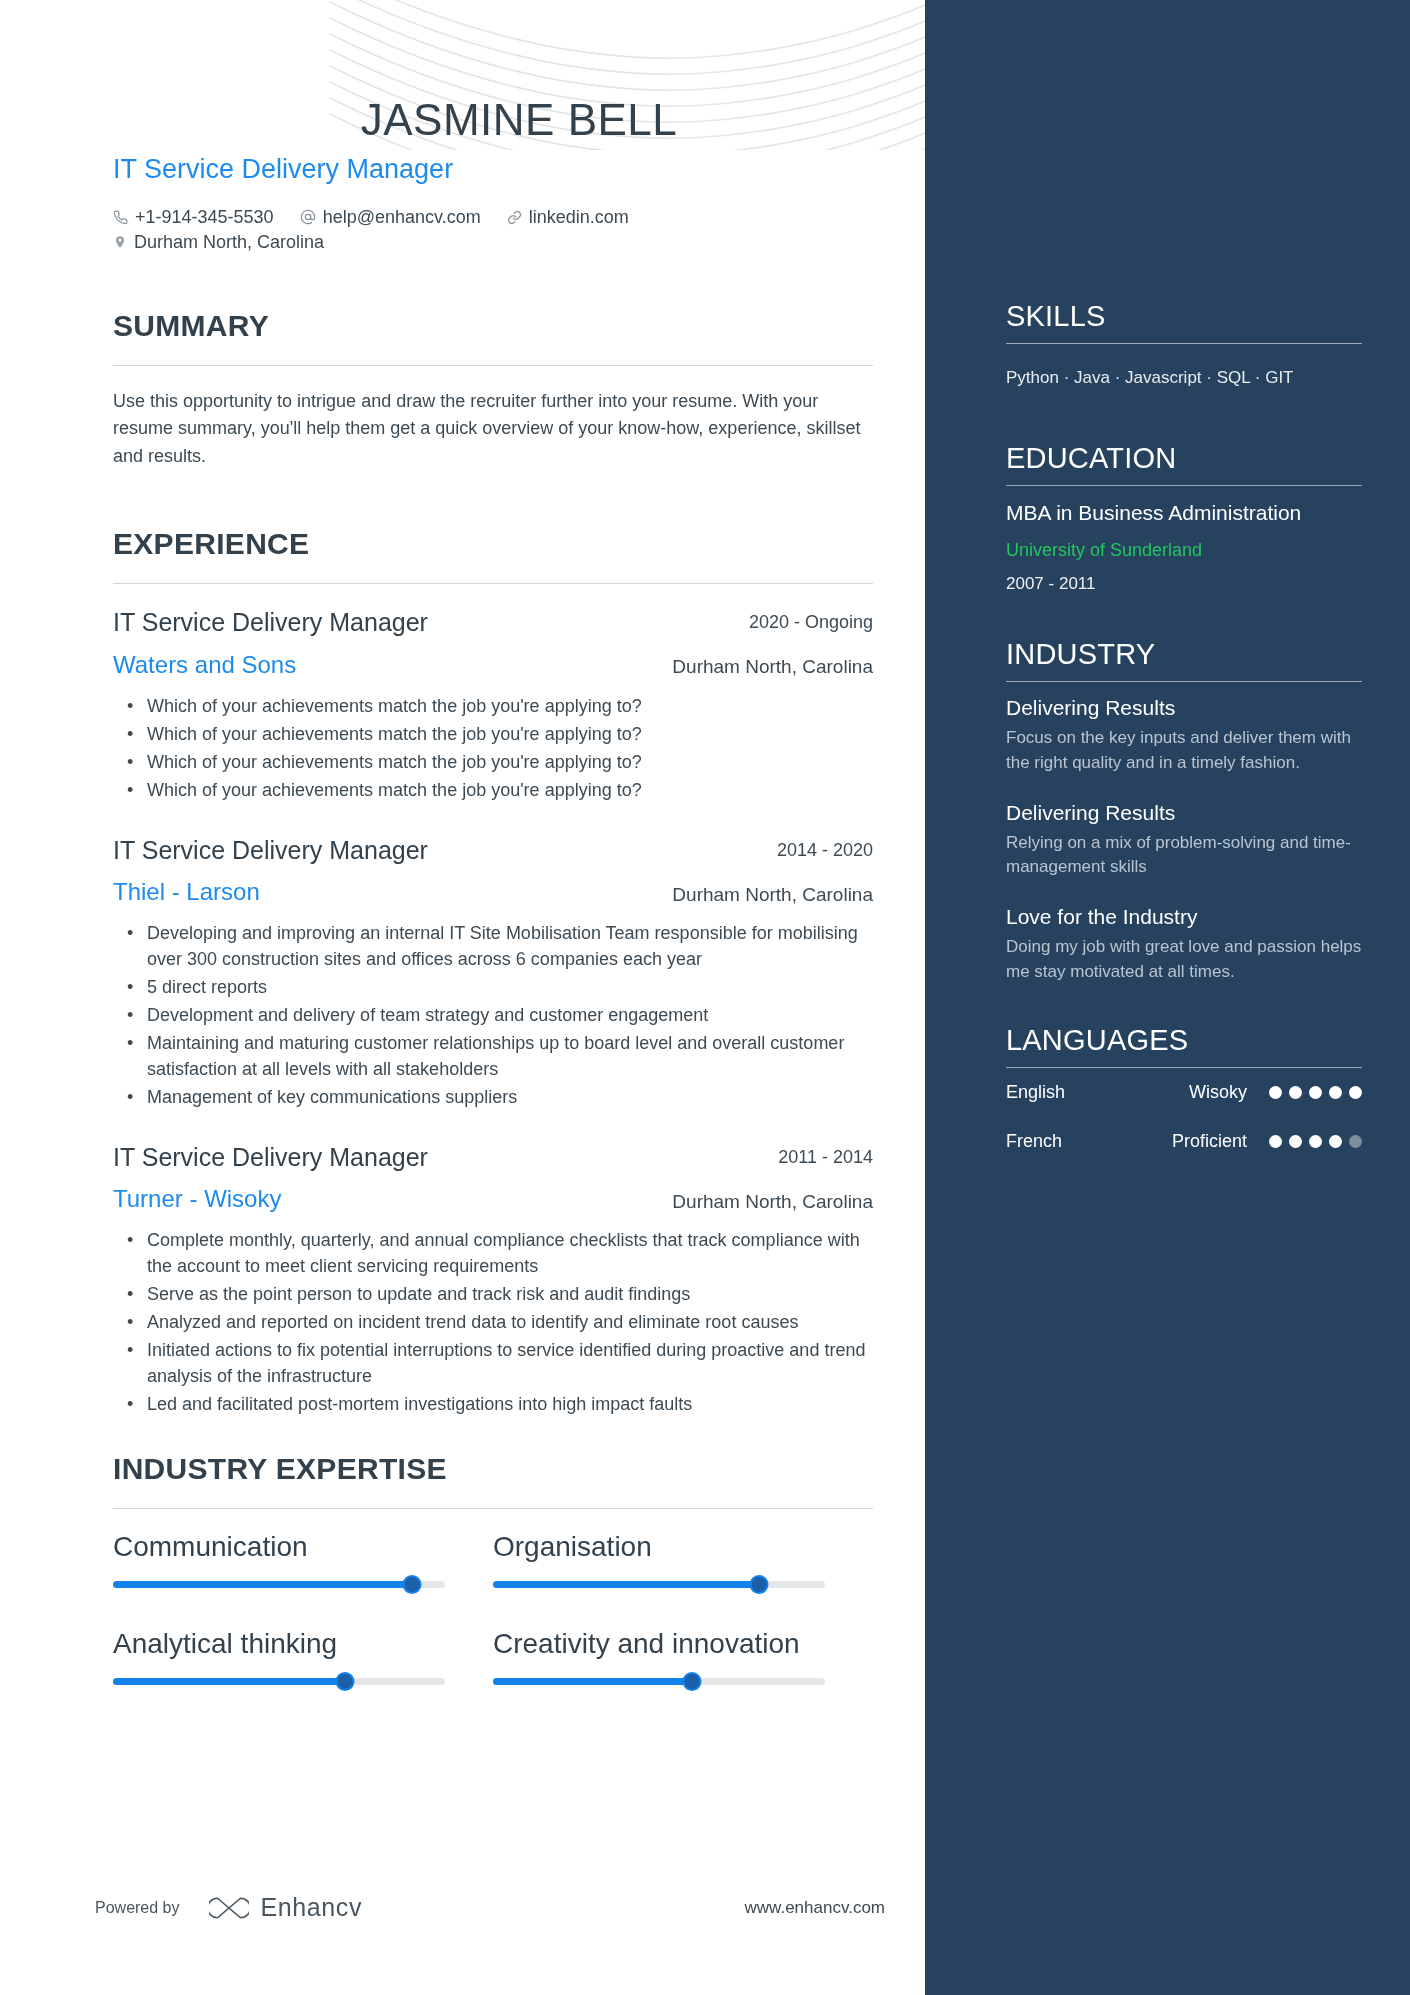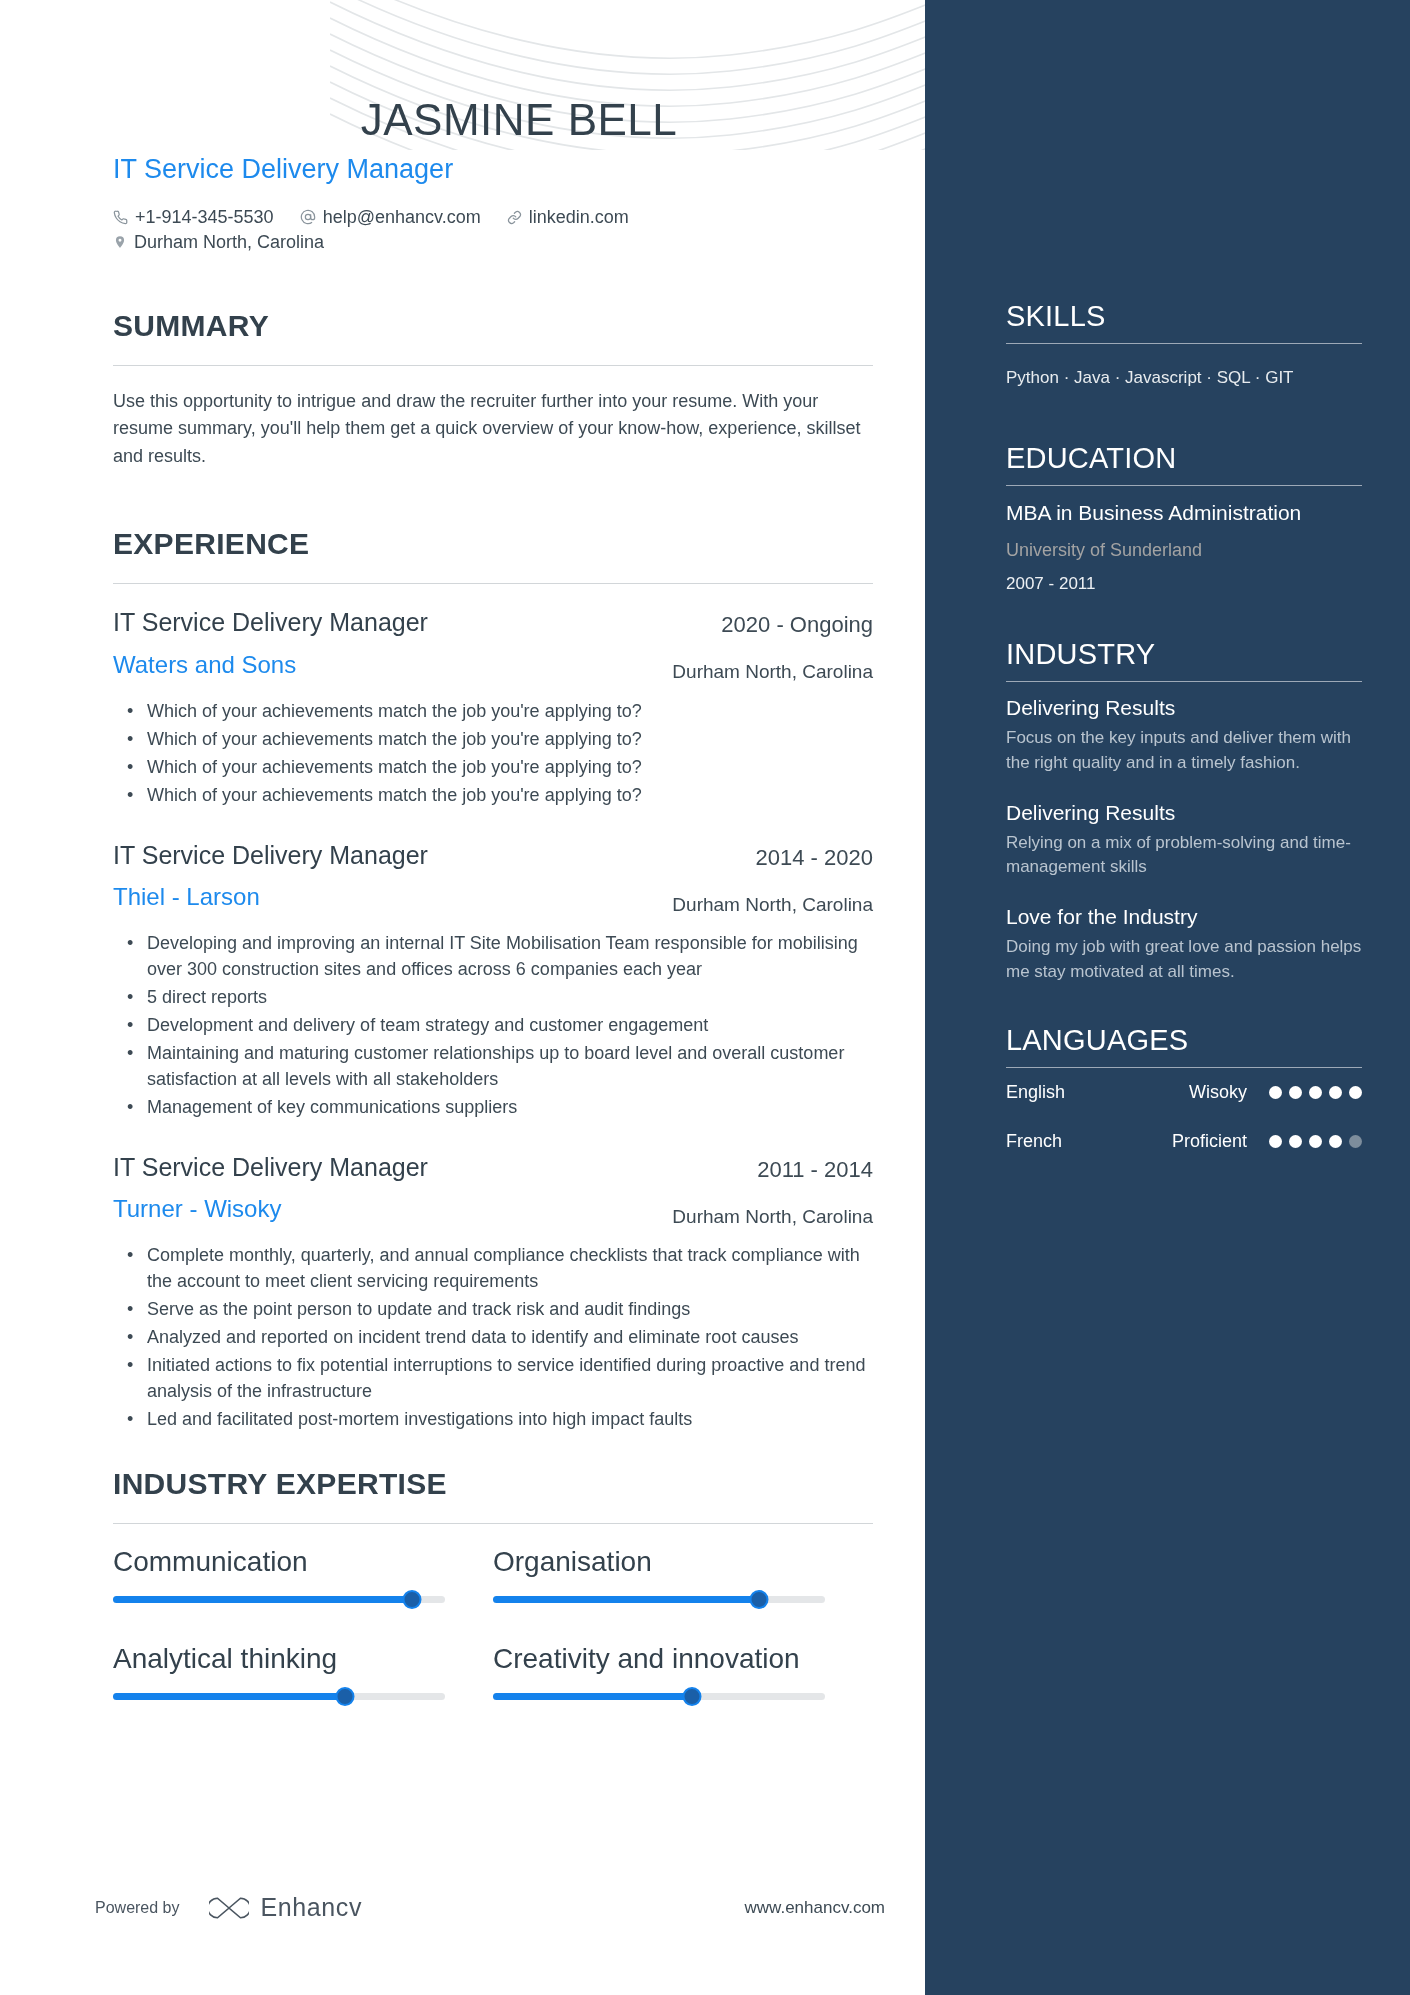--- a/index.html
+++ b/index.html
@@ -19,21 +19,21 @@
     background:#26425f; padding:300px 48px 0 81px;
   }
   .side-sec { margin-bottom:34px; }
   .side-h {
     color:#ffffff; font-size:29px; font-weight:400; letter-spacing:.2px;
     padding-bottom:10px; margin-bottom:14px;
     border-bottom:1px solid rgba(255,255,255,.55);
   }
   .side-txt { color:#e8ecef; font-size:17px; line-height:40px; }
   .edu-deg { color:#ffffff; font-size:21px; line-height:1.25; margin-bottom:14px; }
-  .edu-school { color:#a3a3a3; font-size:18px; margin-bottom:13px; }
+  .edu-school { color:#22c55e; font-size:18px; margin-bottom:13px; }
   .edu-date { color:#eef1f4; font-size:17px; }
   .str { margin-bottom:26px; }
   .str-t { color:#ffffff; font-size:21px; margin-bottom:6px; }
   .str-d { color:#b9c4cf; font-size:17px; line-height:1.43; }
   .lang-row { display:flex; align-items:center; margin-bottom:28px; }
   .lang-name { color:#ffffff; font-size:18px; width:120px; }
   .lang-lvl { color:#ffffff; font-size:18px; flex:1; text-align:right; padding-right:22px; }
   .dots { display:flex; gap:7px; }
   .dot { width:13px; height:13px; border-radius:50%; background:#ffffff; }
   .dot.off { background:#7d8d9c; }
@@ -53,21 +53,21 @@
     width:760px;
   }
   .sum-p { font-size:18px; color:#3d4a54; line-height:1.55; width:755px; }
 
   .job { margin-bottom:30px; }
   .job-head { display:flex; width:760px; }
   .job-left { flex:1; }
   .job-right { width:210px; text-align:right; padding-top:6px; }
   .job-title { font-size:25px; color:#33414c; line-height:1.3; }
   .job-org { font-size:24px; color:#1d8aed; margin-top:12px; }
-  .job-date { font-size:22px; color:#3d4a54;text-align:right; }
+  .job-date { font-size:18px; color:#3d4a54;text-align:right; }
   .job-loc { font-size:19px; color:#3d4a54; margin-top:22px; line-height:1.3; }
   ul.bul { list-style:none; margin-top:14px; width:760px; }
   ul.bul li { position:relative; padding-left:34px; font-size:18px; color:#3d4a54; line-height:1.44; margin-bottom:2px; }
   ul.bul li::before { content:"•"; position:absolute; left:14px; color:#3d4a54; }
 
   .skills-grid { display:flex; flex-wrap:wrap; width:760px; }
   .skill-item { width:50%; margin-bottom:40px; padding-right:48px; }
   .skill-label { font-size:28px; color:#33414c; margin-bottom:18px; }
   .track { position:relative; height:7px; background:#e4e6e8; border-radius:4px; }
   .fill { position:absolute; top:0; left:0; height:7px; background:#1482ec; border-radius:4px; }

